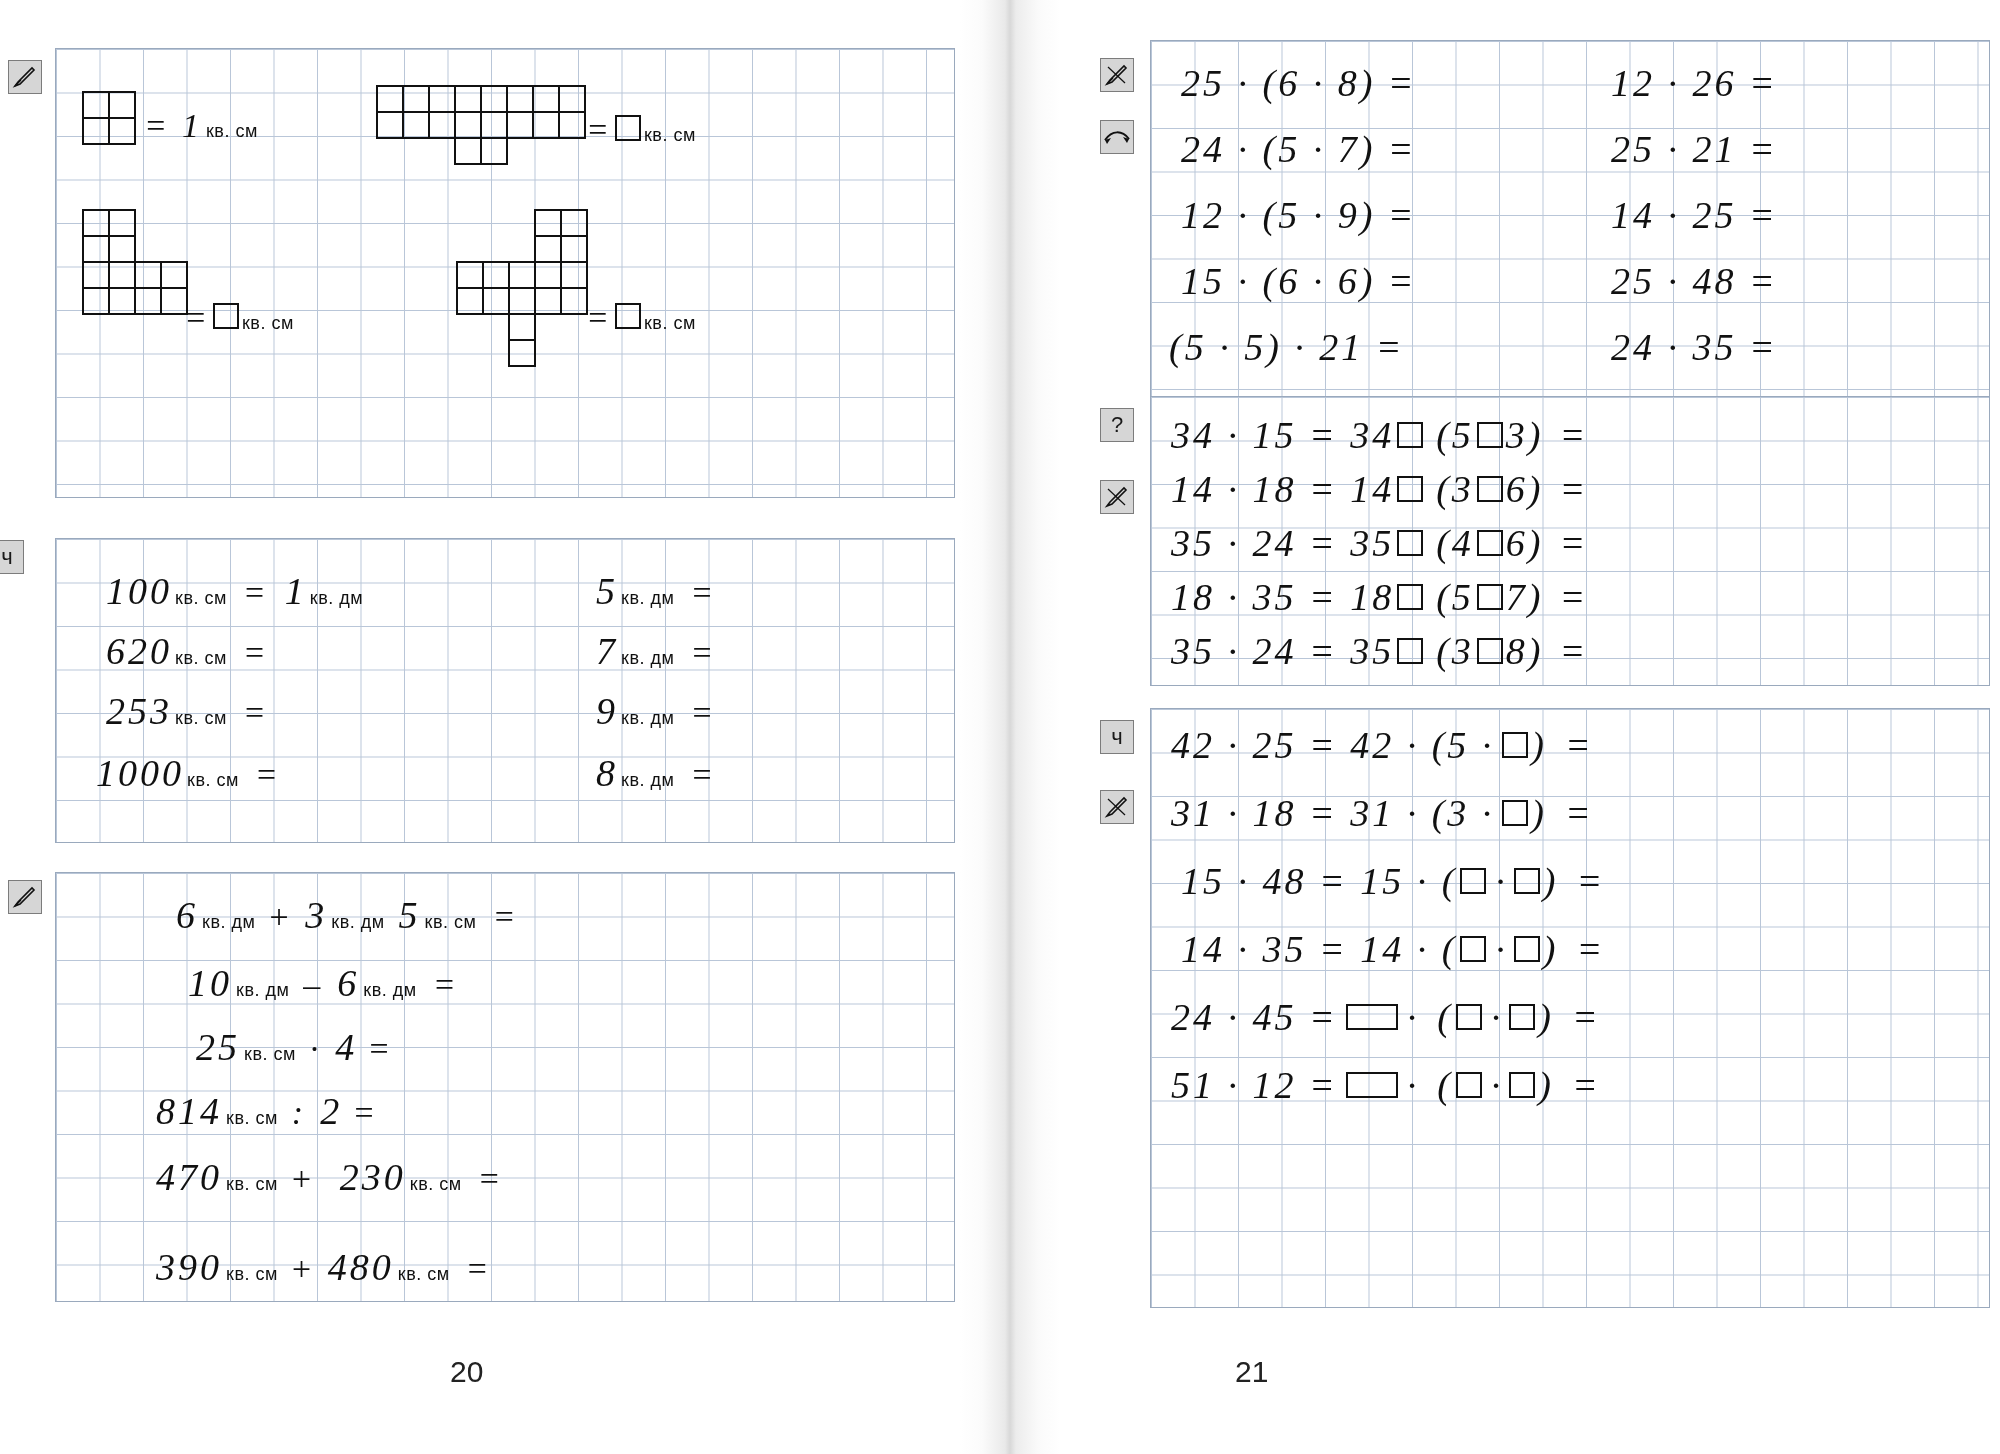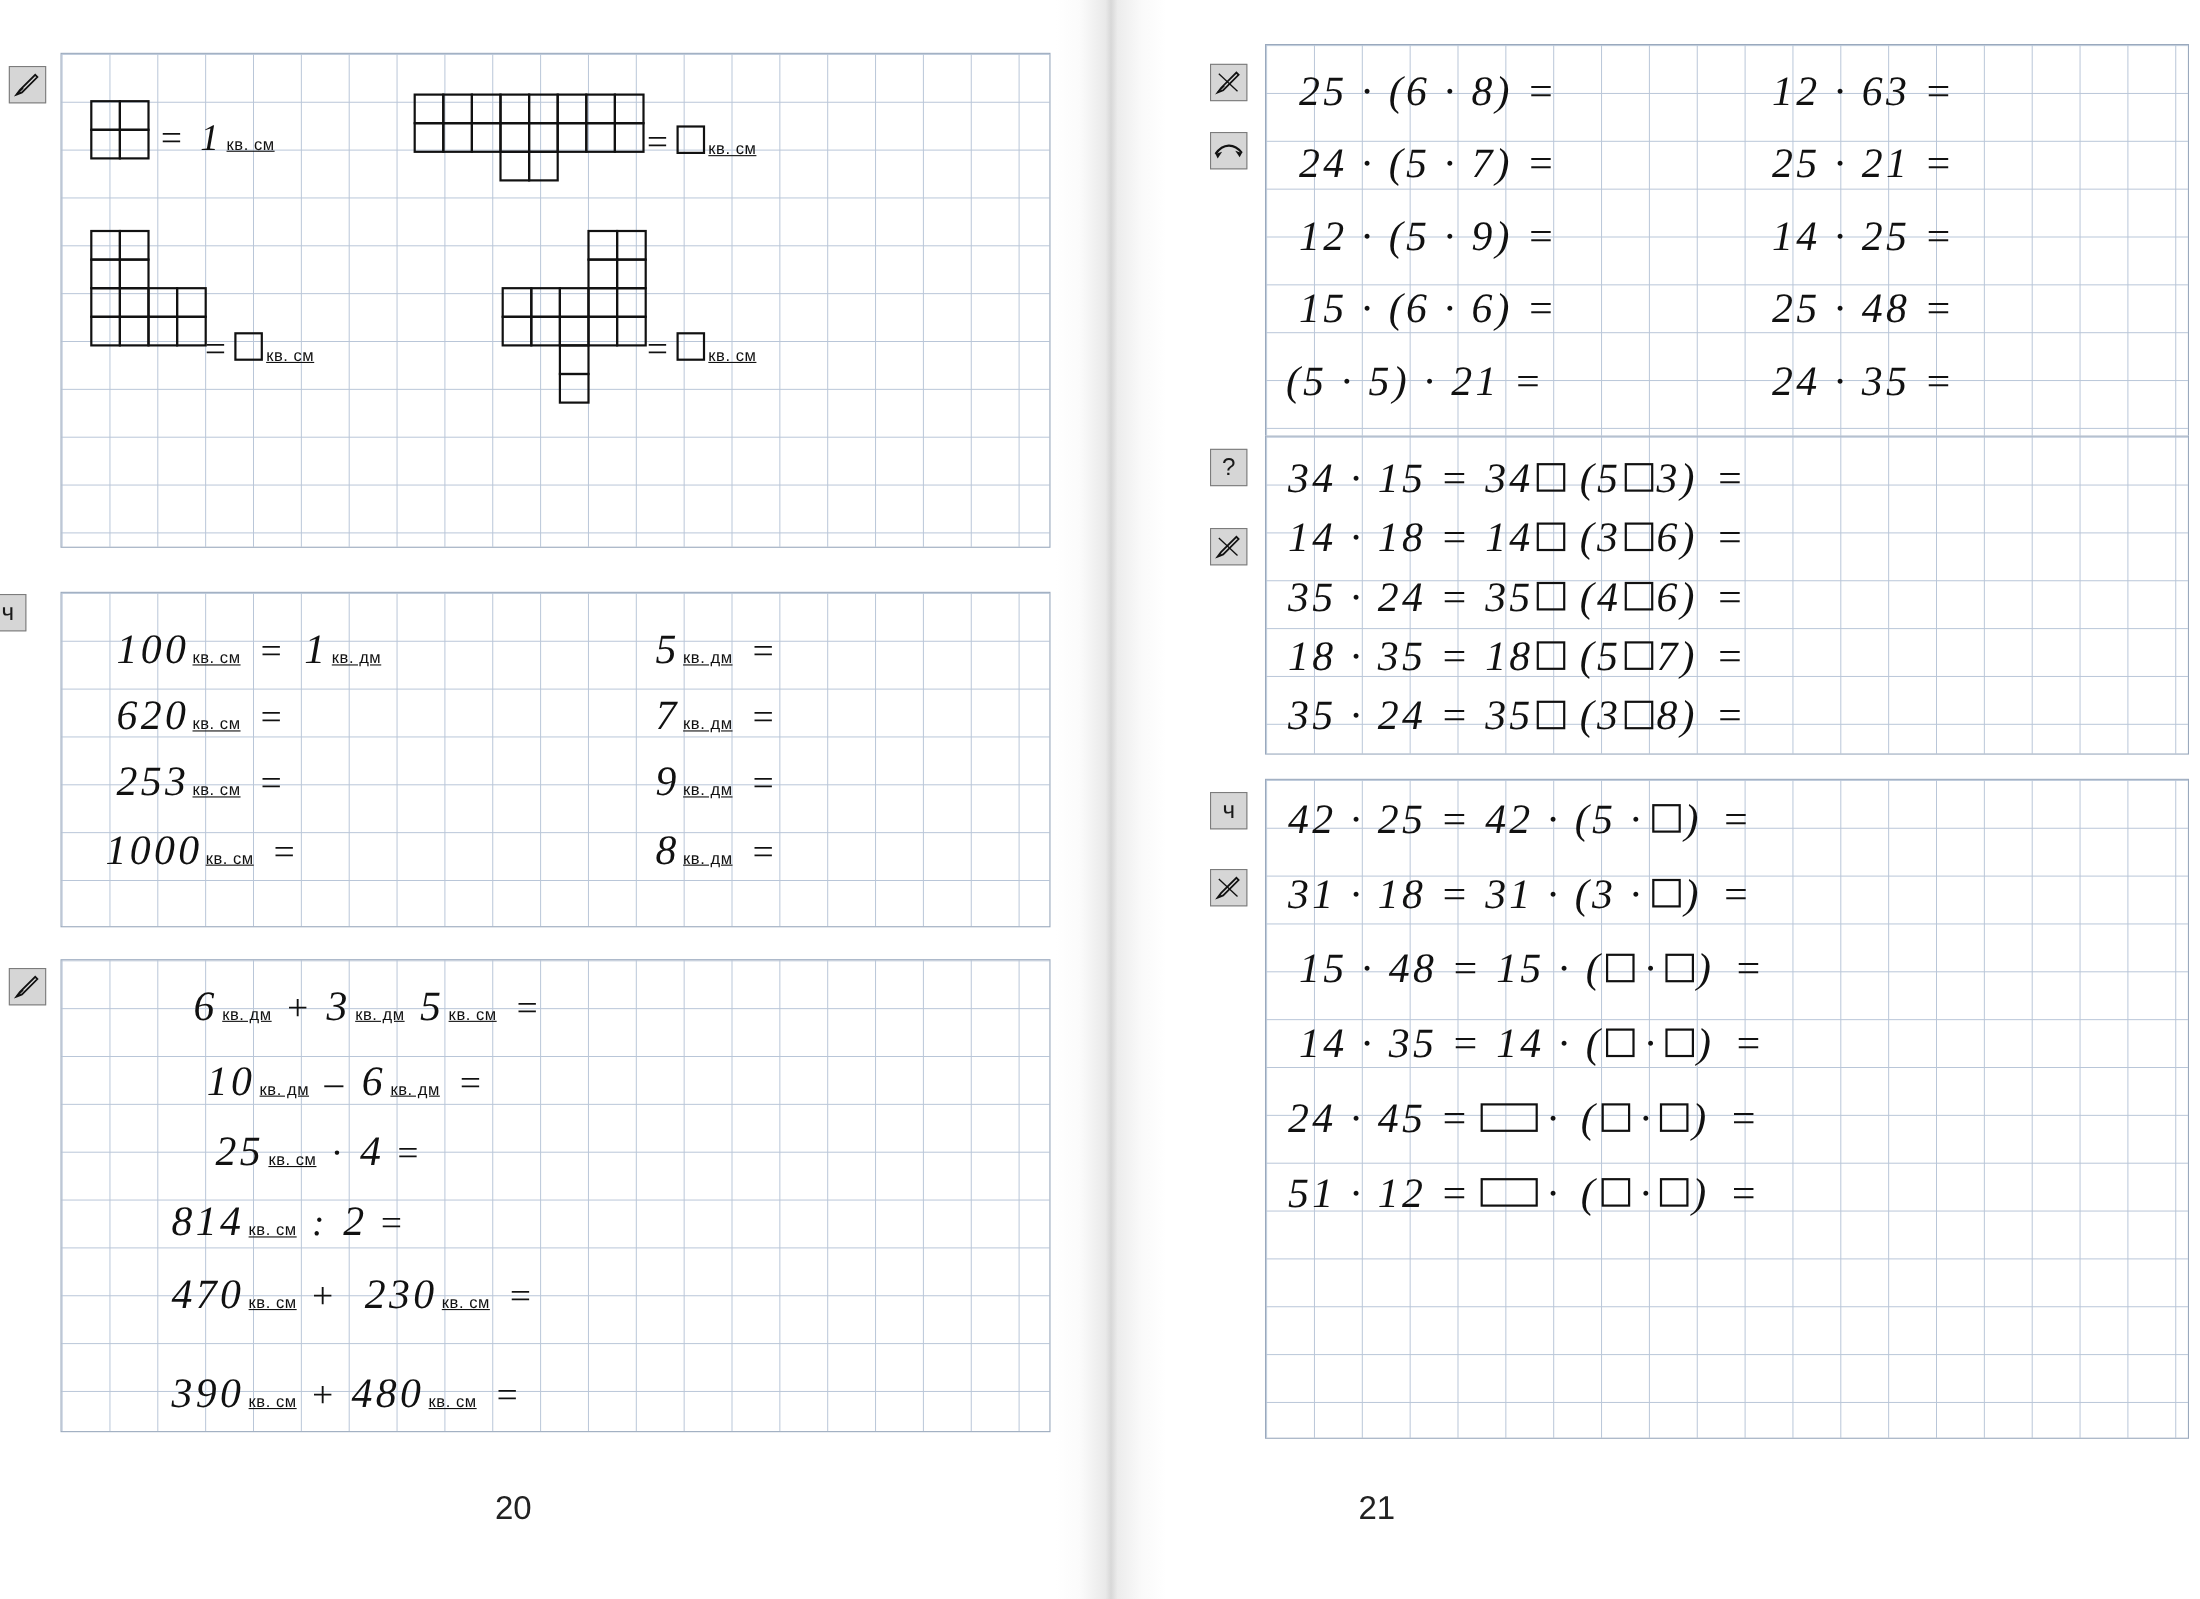--- a/index.html
+++ b/index.html
@@ -72,24 +72,23 @@
     font-style: italic;
     font-size: 34px;
     color: #111;
     letter-spacing: 3px;
     white-space: nowrap;
   }
   .hw.big { font-size: 38px; }
   .unit {
     font-family: "Liberation Sans", sans-serif;
     font-style: normal;
-    font-size: 15px;
+    font-size: 18px;
     letter-spacing: 0.5px;
     color: #111;
-    text-decoration: underline;
   }
   .line {
     position: absolute;
     white-space: nowrap;
     display: flex;
     align-items: baseline;
   }
 
   
   .ansbox {
@@ -357,21 +356,21 @@
   </div>
 
   <div class="grid" style="left:130px; top:40px; width:840px; height:420px;">
     <div class="line hw big" style="left:30px;  top:20px;">25 · (6 · 8) =</div>
     <div class="line hw big" style="left:30px;  top:86px;">24 · (5 · 7) =</div>
     <div class="line hw big" style="left:30px;  top:152px;">12 · (5 · 9) =</div>
     <div class="line hw big" style="left:30px;  top:218px;">15 · (6 · 6) =</div>
     <div class="line hw big" style="left:18px;  top:284px;">(5 · 5) · 21 =</div>
     <div class="line hw big" style="left:30px;  top:350px;">14 · (5 · 5) =</div>
 
-    <div class="line hw big" style="left:460px; top:20px;">12 · 63 =</div>
+    <div class="line hw big" style="left:460px; top:20px;">12 · 26 =</div>
     <div class="line hw big" style="left:460px; top:86px;">25 · 21 =</div>
     <div class="line hw big" style="left:460px; top:152px;">14 · 25 =</div>
     <div class="line hw big" style="left:460px; top:218px;">25 · 48 =</div>
     <div class="line hw big" style="left:460px; top:284px;">24 · 35 =</div>
     <div class="line hw big" style="left:460px; top:350px;">15 · 36 =</div>
   </div>
 
   <div class="icon-box" style="left:80px; top:408px;">
     <span>?</span>
   </div>

